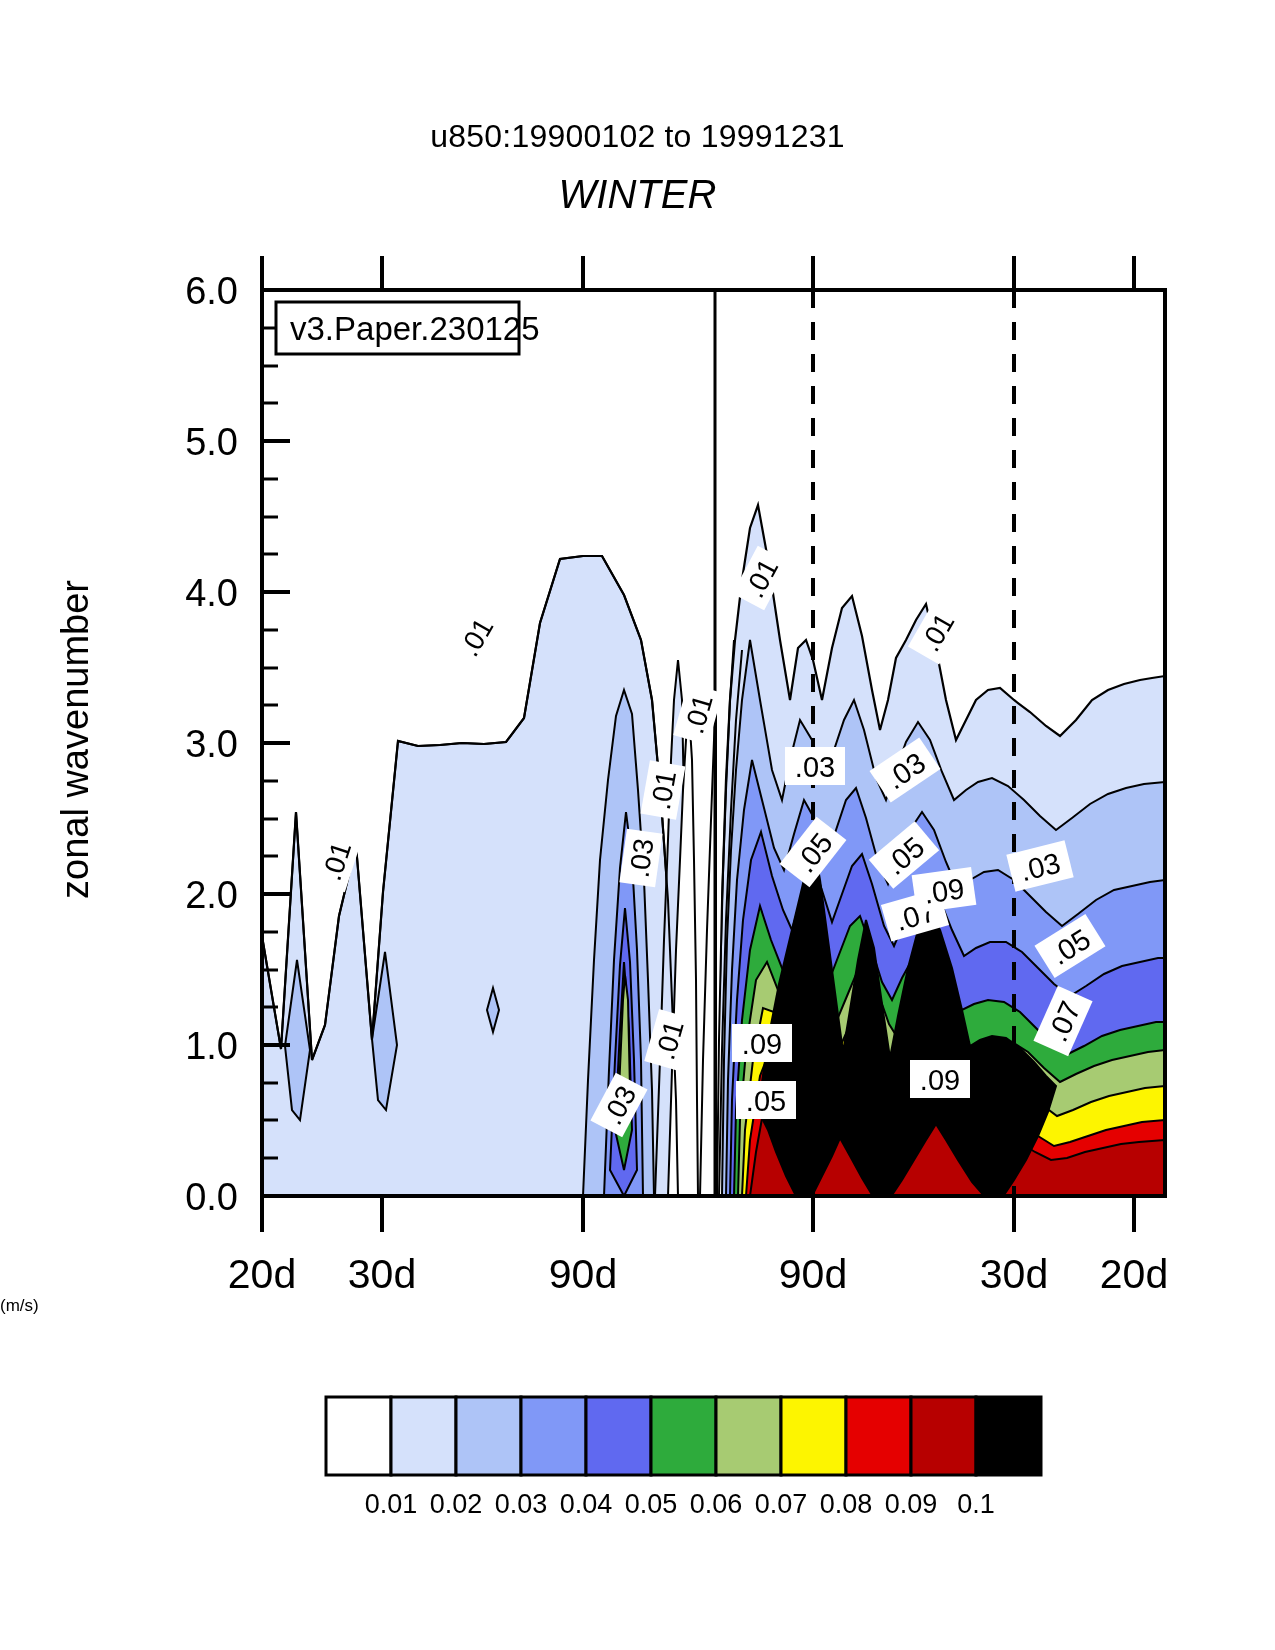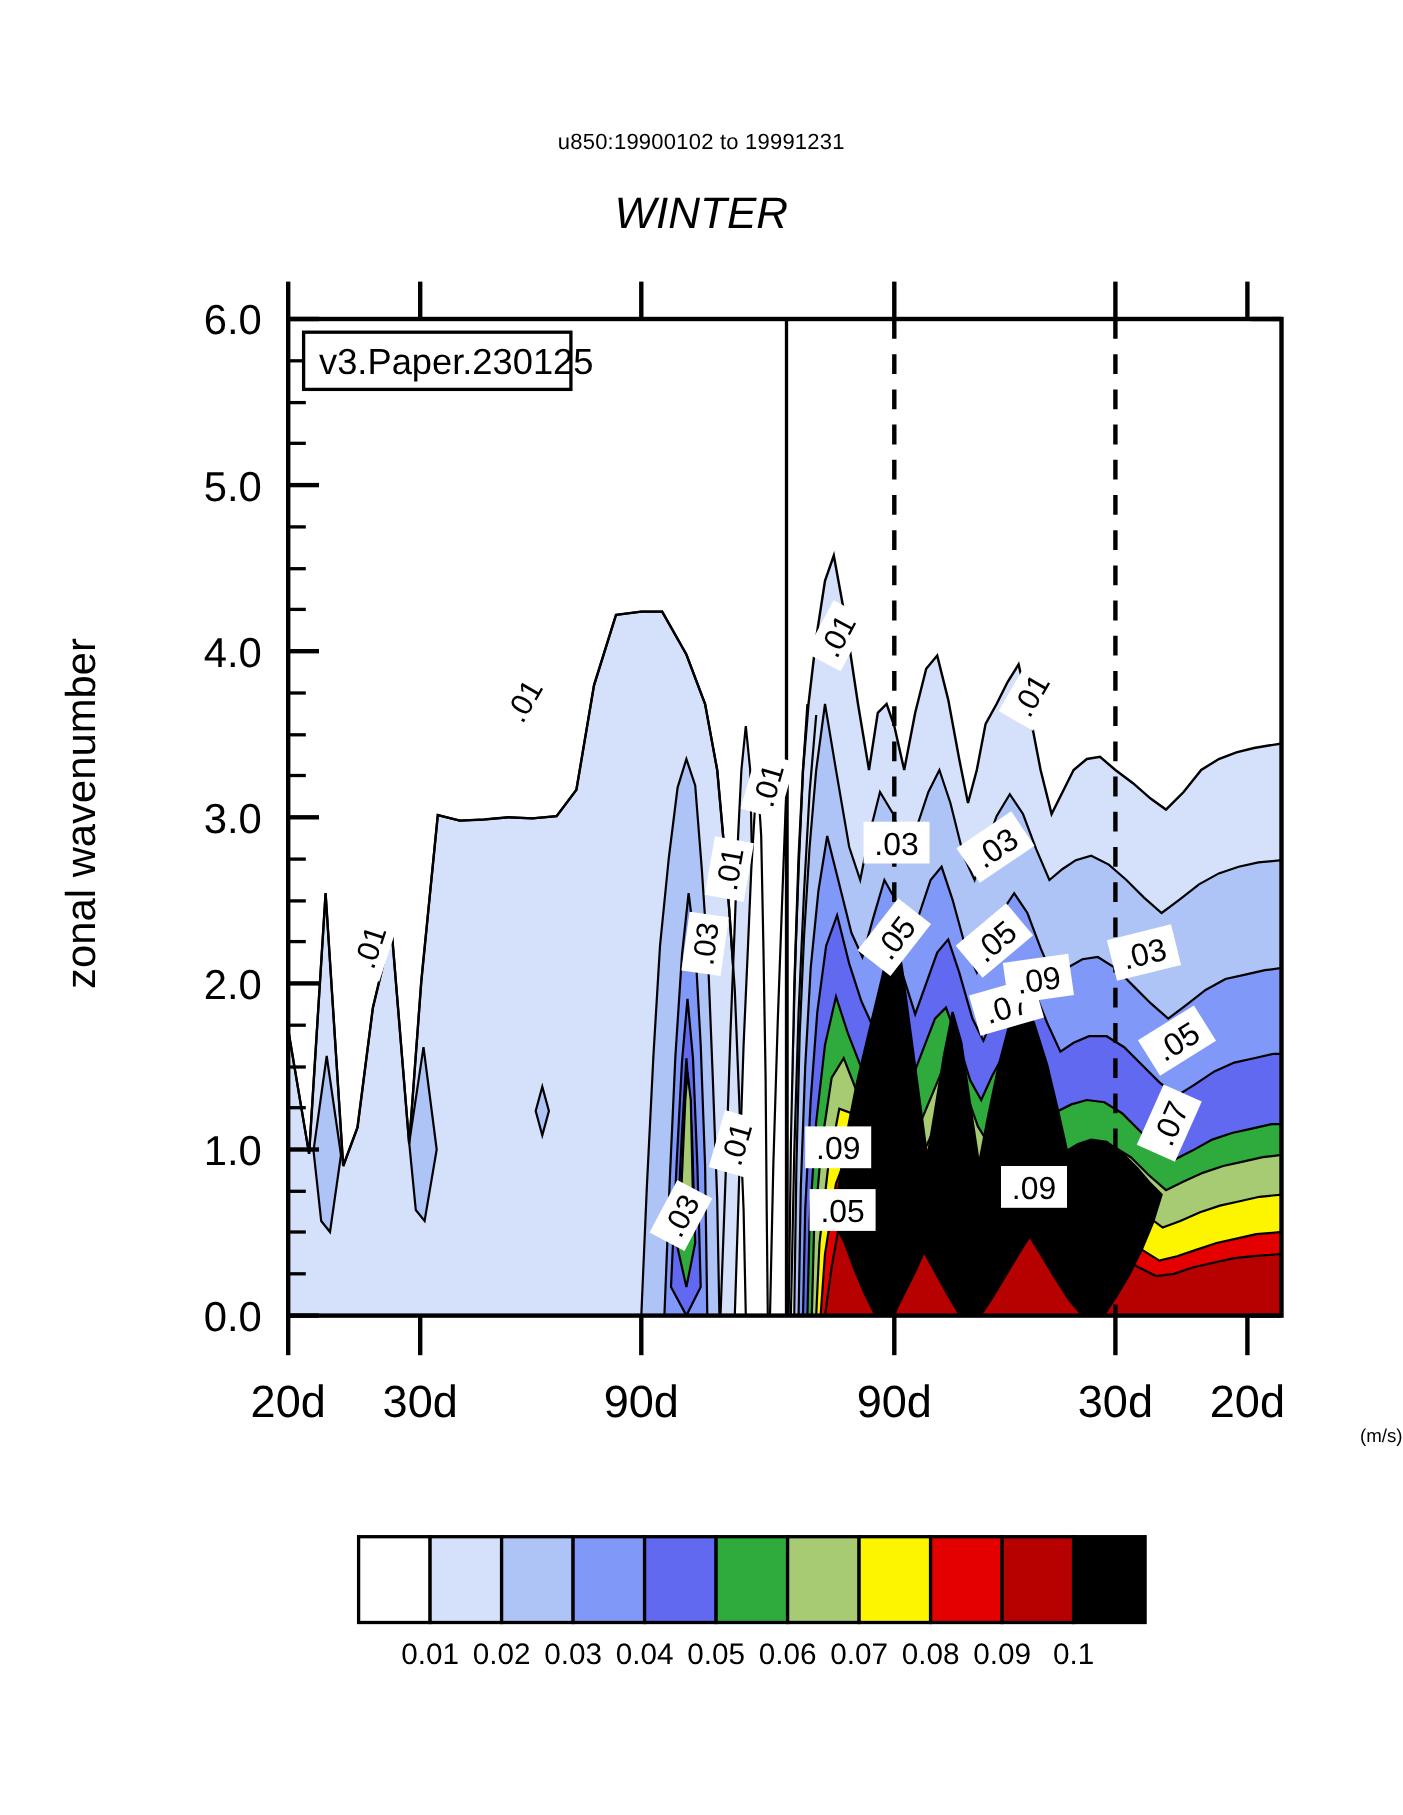--- a/index.html
+++ b/index.html
@@ -21,21 +21,21 @@
     top: 0;
     width: 1275px;
     height: 1650px;
   }
   .ttl-main {
     position: absolute;
     left: 0;
     top: 118px;
     width: 1275px;
     text-align: center;
-    font-size: 20px;
+    font-size: 32px;
     letter-spacing: 0.2px;
   }
   .ttl-sub {
     position: absolute;
     left: 0;
     top: 172px;
     width: 1275px;
     text-align: center;
     font-size: 40px;
     font-style: italic;
@@ -48,21 +48,21 @@
     text-align: center;
     font-size: 38px;
     transform: rotate(-90deg);
     transform-origin: 50% 50%;
   }
   .cb-units {
     position: absolute;
     left: 0;
     top: 1296px;
     width: 1275px;
-    text-align: right;
+    text-align: left;
     font-size: 17px;
   }
   svg { display: block; }
   text { font-family: "Liberation Sans", sans-serif; }
 </style>
 </head>
 <body>
 
 <div id="figure">
 

